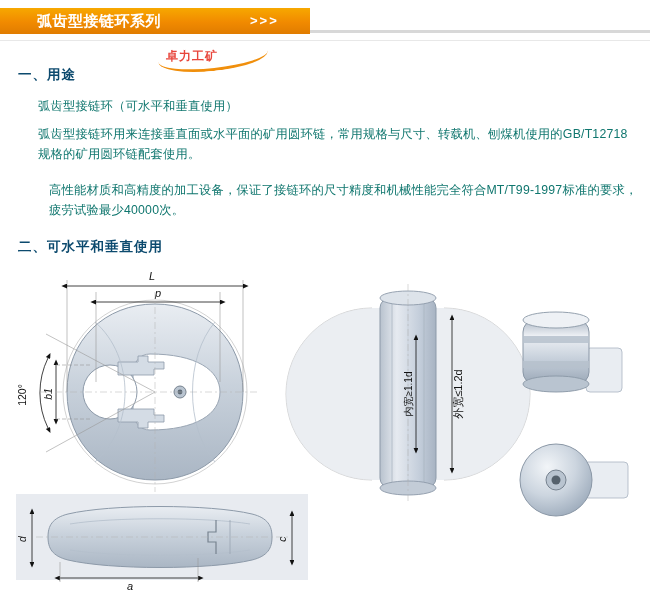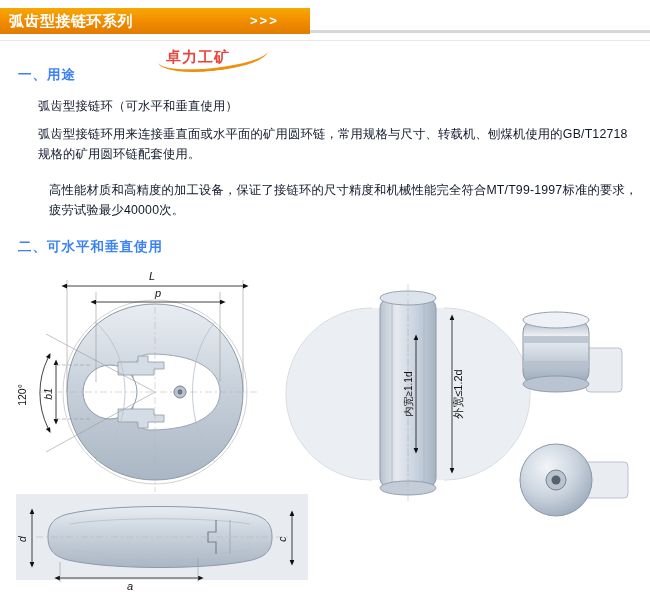--- a/index.html
+++ b/index.html
@@ -25,21 +25,21 @@
   .header-bar {
     position: absolute;
     left: 0;
     top: 8px;
     width: 310px;
     height: 26px;
     background: linear-gradient(to bottom, #f7a800 0%, #f18a00 55%, #e07c00 100%);
   }
   .header-bar-title {
     position: absolute;
-    left: 9px;
+    left: 37px;
     top: 12px;
     font-size: 15px;
     font-weight: bold;
     color: #ffffff;
     letter-spacing: 0.5px;
     line-height: 18px;
   }
   .header-arrows {
     position: absolute;
     left: 250px;
@@ -93,21 +93,21 @@
       2px 2px 2px rgba(120,120,120,0.45);
     letter-spacing: -1px;
   }
   .wm-net {
     color: #ffffff;
   }
   .wm-sub {
     position: absolute;
     left: 148px;
     top: 8px;
-    font-size: 15px;
+    font-size: 12px;
     color: #e8463c;
     font-weight: bold;
     letter-spacing: 1px;
   }
   .wm-swoosh {
     position: absolute;
     left: 140px;
     top: 2px;
     width: 110px;
     height: 26px;
@@ -115,32 +115,32 @@
     border-radius: 0 0 50% 50%;
     transform: rotate(-6deg);
     opacity: 0.95;
   }
 
   
   .sec-head {
     position: absolute;
     font-size: 13.5px;
     font-weight: bold;
-    color: #3b82f6;
+    color: #0c4a6e;
     letter-spacing: 1px;
   }
   #sec1 { left: 18px; top: 66px; }
   #sec2 { left: 18px; top: 238px; }
 
   
   .para {
     position: absolute;
     font-size: 12.3px;
     line-height: 20px;
-    color: #0f172a;
+    color: #0f766e;
     letter-spacing: 0.2px;
   }
   #p1 { left: 38px; top: 96px; width: 590px; }
   #p2 { left: 38px; top: 124px; width: 600px; text-indent: 0; }
   #p3 { left: 49px; top: 180px; width: 600px; }
 
   
   .figures {
     position: absolute;
     left: 0;

